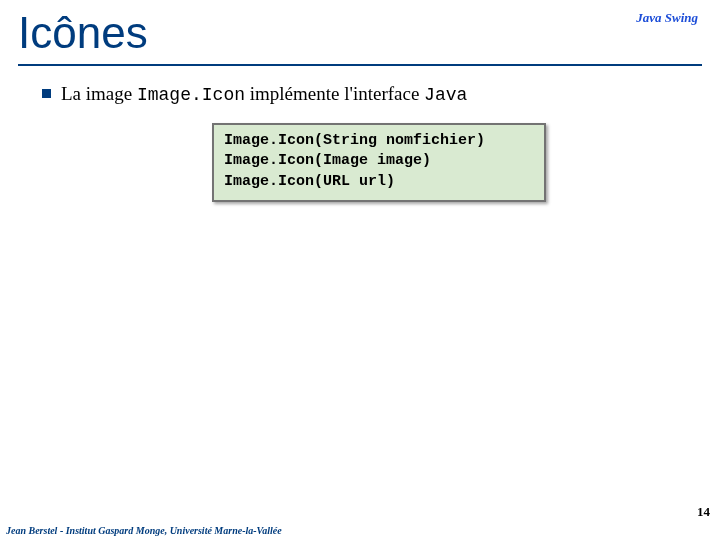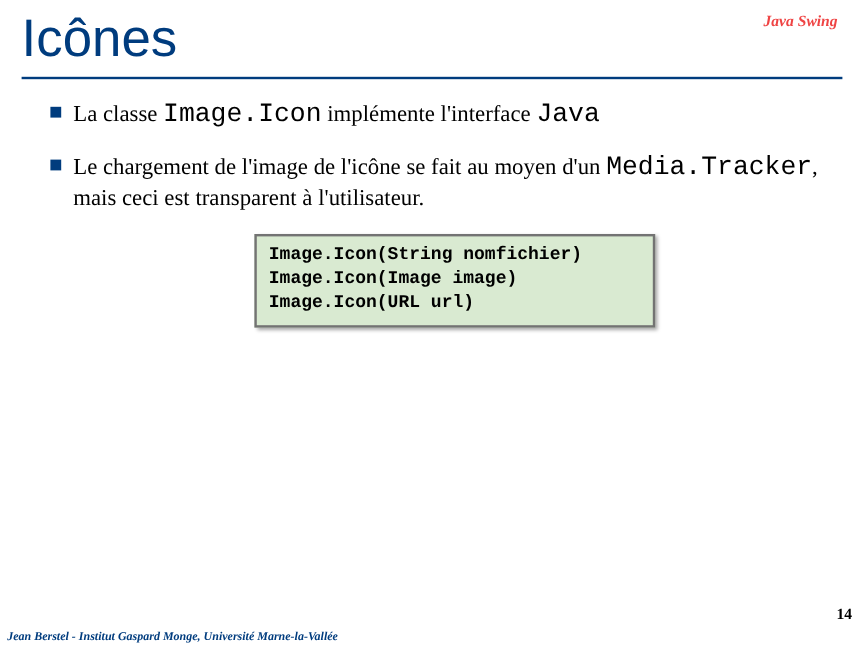--- a/index.html
+++ b/index.html
@@ -13,21 +13,21 @@
     position: relative;
     overflow: hidden;
   }
   .header-label {
     position: absolute;
     top: 10px;
     right: 22px;
     font-size: 13px;
     font-weight: bold;
     font-style: italic;
-    color: #ef4444;
+    color: #1d4ed8;
   }
   .title {
     position: absolute;
     top: 8px;
     left: 18px;
     font-size: 44px;
     color: #003c7e;
     font-family: Arial, Helvetica, sans-serif;
     font-weight: normal;
     text-align: right;
@@ -57,21 +57,21 @@
     width: 9px;
     height: 9px;
     background: #003c7e;
     flex: 0 0 9px;
     margin-top: 7px;
     margin-right: 10px;
   }
   .bullet-text { flex: 1; }
   .mono {
     font-family: "Courier New", Courier, monospace;
-    font-size: 22px;
+    font-size: 18px;
   }
   .codebox {
     margin: 6px 0 18px 170px;
     width: 310px;
     padding: 6px 10px 8px 10px;
     background: #d9ead1;
     border: 2px solid #737373;
     box-shadow: 2px 2px 3px rgba(0,0,0,0.35);
     font-family: "Courier New", Courier, monospace;
     font-size: 15px;
@@ -103,30 +103,24 @@
 
 <div class="header-label">Java Swing</div>
 <div class="title">Icônes</div>
 <div class="rule"></div>
 
 <div class="content">
 
   <div class="bullet">
     <div class="sq"></div>
     <div class="bullet-text">
-      <span>La classe </span><span class="mono">Image.Icon</span><span> implémente l'interface </span><span class="mono">Java</span>
+      <span>La image </span><span class="mono">Image.Icon</span><span> implémente l'interface </span><span class="mono">Java</span>
     </div>
   </div>
 
-  <div class="bullet">
-    <div class="sq"></div>
-    <div class="bullet-text">
-      <span>Le chargement de l'image de l'icône se fait au moyen d'un </span><span class="mono">Media.Tracker</span><span>, mais ceci est transparent à l'utilisateur.</span>
-    </div>
-  </div>
 
 
   <div class="codebox">Image.Icon(String nomfichier)
 Image.Icon(Image image)
 Image.Icon(URL url)</div>
 
 
 
 </div>
 

